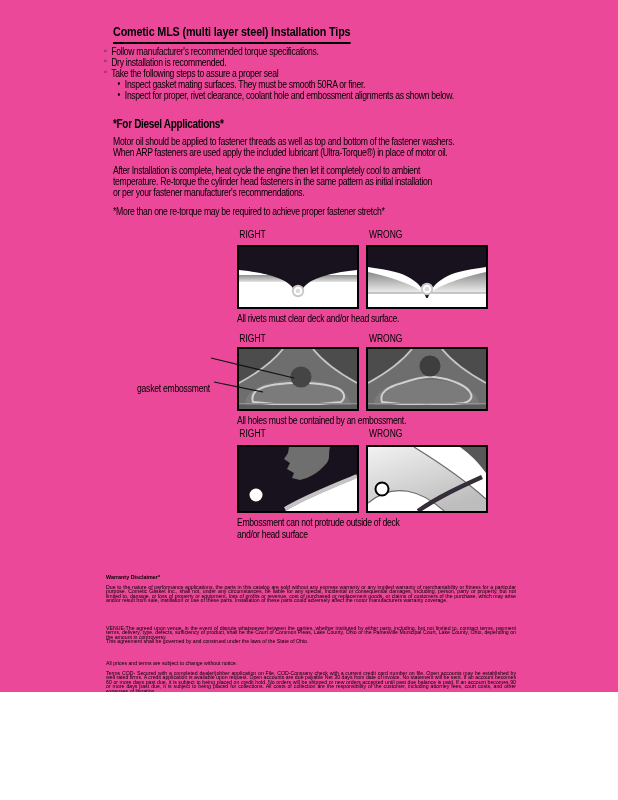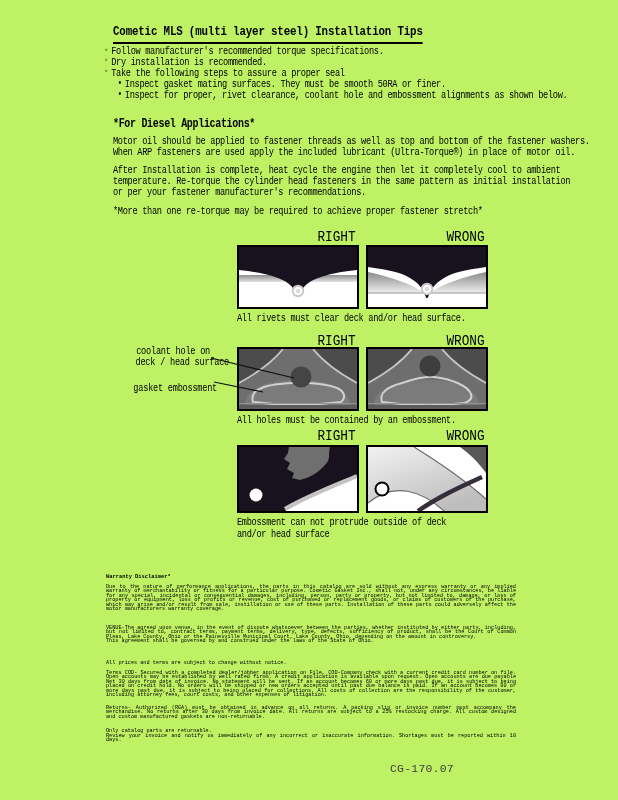--- a/index.html
+++ b/index.html
@@ -1,17 +1,17 @@
 <!DOCTYPE html>
 <html><head>
 <meta charset="utf-8">
 <style>
   html,body{margin:0;padding:0;background:#ffffff;}
-  .page{position:relative;width:618px;height:800px;background:#bef264;overflow:hidden;
-        font-family:Liberation Mono, monospace;color:#000;}
+  .page{position:relative;width:618px;height:692px;background:#ec4899;overflow:hidden;
+        font-family:Liberation Sans, sans-serif;color:#000;}
   .abs{position:absolute;}
 
   
   .doc-title{left:113px;top:24px;font-size:13.5px;font-weight:bold;white-space:nowrap;
              border-bottom:2px solid #000;padding-bottom:3px;
              transform:scaleX(0.8);transform-origin:left top;letter-spacing:-0.2px;}
 
   
   .cond{transform:scaleX(0.8);transform-origin:left top;letter-spacing:-0.4px;}
   .bullets{left:104px;top:46px;font-size:10.8px;line-height:10.8px;white-space:nowrap;}
@@ -20,21 +20,21 @@
   .sub-bullet{position:relative;margin-left:17px;padding-left:9px;margin-top:0.6px;}
   .sub-bullet::before{content:"•";position:absolute;left:0;top:0;font-size:10px;}
 
   .sec-head{left:113px;top:117px;font-size:12.5px;font-weight:bold;white-space:nowrap;}
   .bodyblock{font-size:10.8px;line-height:11px;white-space:nowrap;}
   .p1{left:113px;top:136px;}
   .p2{left:113px;top:165px;}
   .note{left:113px;top:206px;}
 
   
-  .dg-label{width:122px;text-align:right;font-size:15px;white-space:nowrap;}
+  .dg-label{width:122px;text-align:left;font-size:10px;white-space:nowrap;}
   .dg-label span{display:inline-block;transform:scaleX(0.85);transform-origin:center top;}
   .dg-box{width:122px;height:64px;border:2px solid #000;box-sizing:border-box;background:#fff;overflow:hidden;}
   .dg-box.tall{height:68px;}
   .dg-box svg{display:block;width:100%;height:100%;}
   .caption{font-size:10.8px;line-height:11.5px;white-space:nowrap;}
 
   .callout{width:95px;text-align:right;font-size:10.5px;line-height:10.5px;white-space:nowrap;}
   .callout span{display:inline-block;transform:scaleX(0.82);transform-origin:right top;letter-spacing:-0.3px;}
 
   
@@ -106,24 +106,20 @@
       <circle cx="59" cy="42" r="4.3" fill="#ffffff"></circle>
       <circle cx="59" cy="42" r="2.3" fill="#dcdcdc"></circle>
     </svg>
   </div>
 
   <div class="abs caption cond" style="left:237px;top:313px;">All rivets must clear deck and/or head surface.</div>
 
   <div class="abs dg-label" style="left:237px;top:333px;"><span>RIGHT</span></div>
   <div class="abs dg-label" style="left:366px;top:333px;"><span>WRONG</span></div>
 
-  <div class="abs callout" style="left:115px;top:346px;">
-    <span>coolant hole on</span><br>
-    <span>deck / head surface</span>
-  </div>
   <div class="abs callout" style="left:115px;top:383px;">
     <span>gasket embossment</span>
   </div>
 
   <div class="abs dg-box" style="left:237px;top:347px;">
     <svg viewBox="0 0 118 60" preserveAspectRatio="none">
       <rect width="118" height="60" fill="#6e6e6e"></rect>
       <path d="M6,56 C6,42 22,33 52,31 C84,29 108,38 112,56 Z" fill="#7b7b7b"></path>
       <path d="M0,0 H44 C36,10 22,22 0,34 Z" fill="#4c4c4c"></path>
       <path d="M44,0 C36,10 22,22 0,34" stroke="#c6c6c6" stroke-width="1.8" fill="none"></path>

